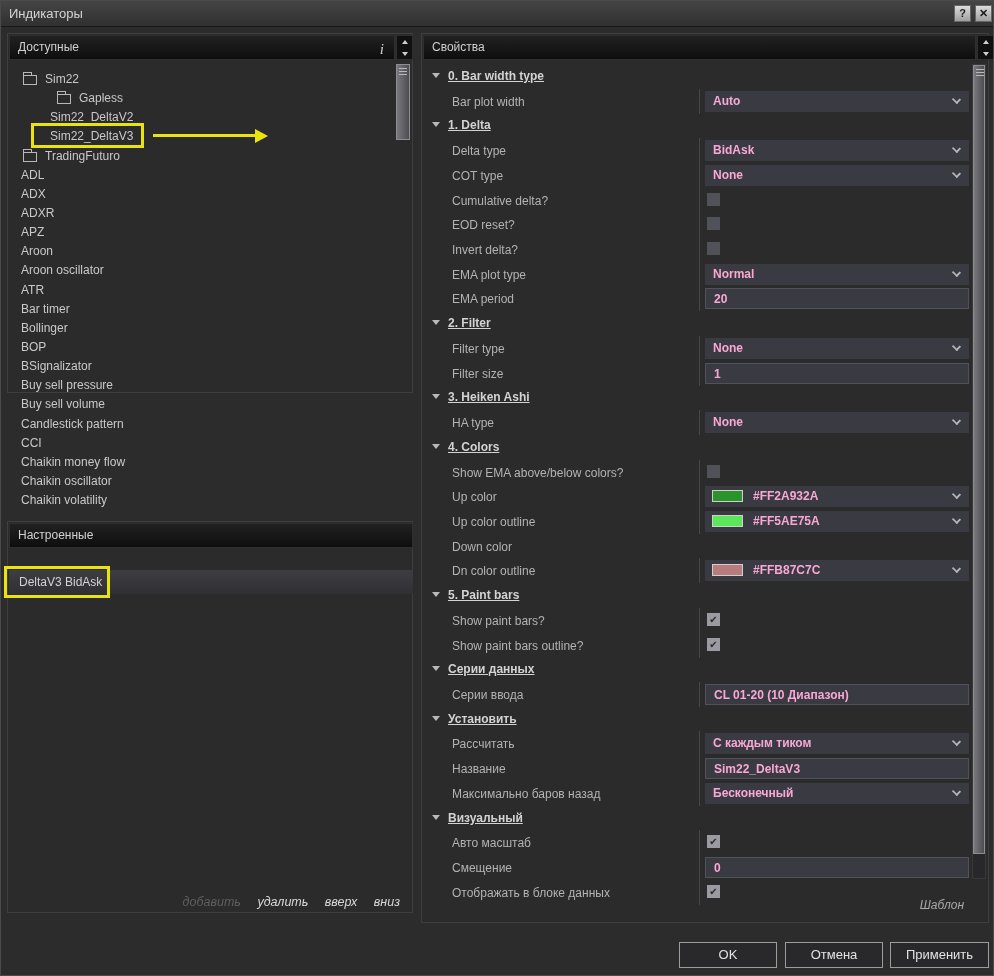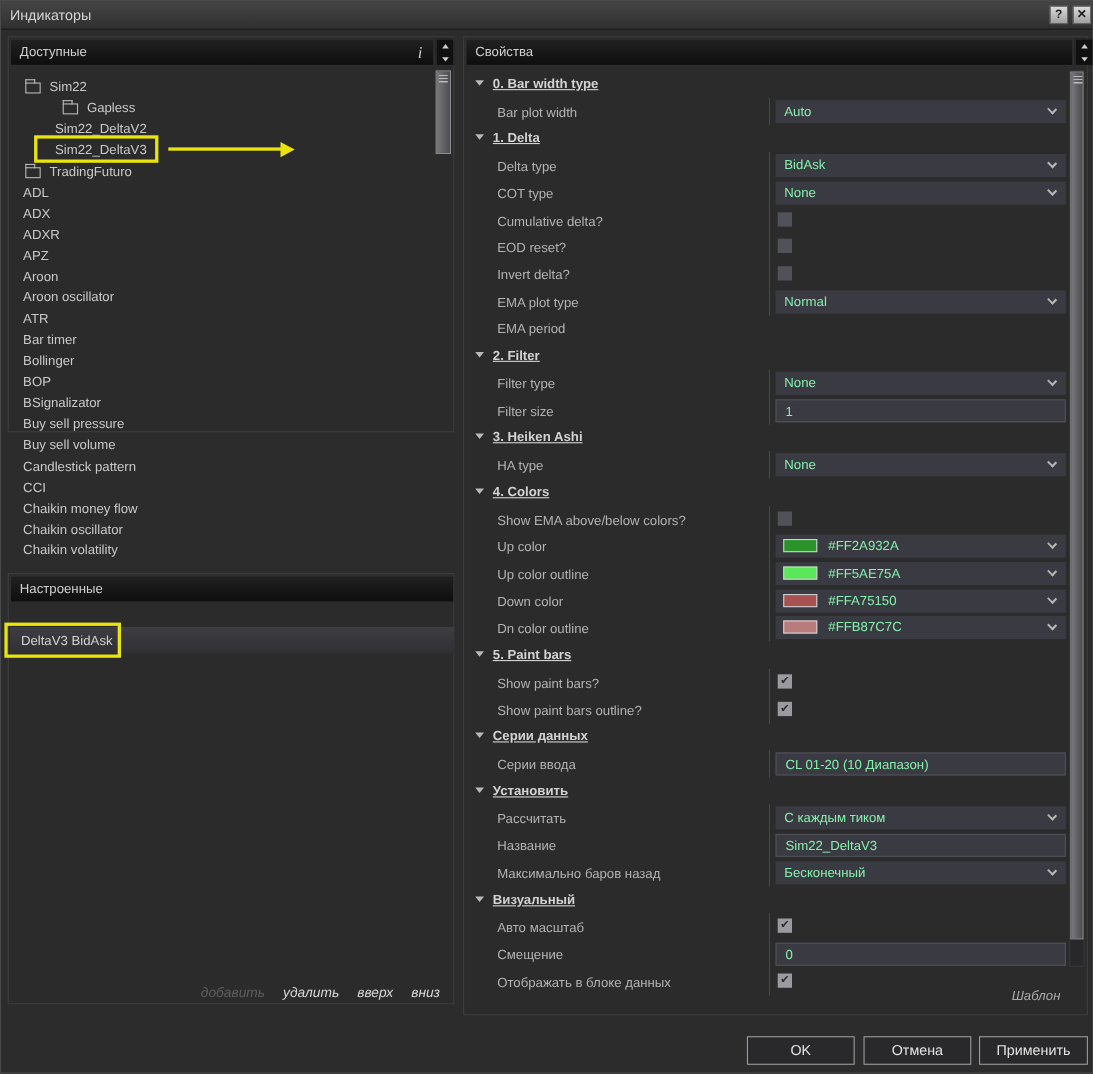--- a/index.html
+++ b/index.html
@@ -59,21 +59,21 @@
   .links span{margin-left:13px;color:#d8d8d8;cursor:default;}
   .links .disabled{color:#5e5e5e;}
   
   .prow{position:absolute;left:1px;width:552px;height:25px;}
   .cat-tri{position:absolute;left:9px;top:9px;width:0;height:0;
     border-left:4px solid transparent;border-right:4px solid transparent;border-top:5px solid #b9b9b9;}
   .cat-label{position:absolute;left:25px;top:5px;font-weight:bold;font-size:12px;color:#d3d3d3;text-decoration:underline;}
   .plabel{position:absolute;left:29px;top:6px;font-size:12px;color:#b3b3b3;white-space:nowrap;}
   .pval{position:absolute;left:276px;top:0;width:276px;height:25px;border-left:1px solid #47474b;}
   .field{position:absolute;left:5px;top:2px;width:264px;height:21px;background:#3a3a42;
-    font-size:12px;color:#86efac;line-height:19px;}
+    font-size:12px;color:#f9a8d4;line-height:19px;font-weight:bold;}
   .field.txtf{border:1px solid #515159;}
   .fld-text{position:absolute;left:8px;top:0;line-height:20px;white-space:nowrap;}
   .chev{position:absolute;right:9px;top:5px;width:7px;height:7px;
     border-right:2px solid #b6b6b6;border-bottom:2px solid #b6b6b6;transform:rotate(45deg) scale(1,0.85);}
   .cbox{position:absolute;left:7px;top:5px;width:13px;height:13px;background:#51515a;
     font-size:10px;line-height:13px;text-align:center;color:#2b2b2b;}
   .cbox.on{background:#9a9aa0;}
   .swatch{position:absolute;left:7px;top:4px;width:31px;height:12px;border:1px solid #cfcfcf;}
   .hexlbl{position:absolute;left:48px;top:0;line-height:20px;}
   .tmpl{position:absolute;right:24px;top:864px;font-style:italic;font-size:12px;color:#aaaaaa;}
@@ -275,20 +275,25 @@
         <span class="plabel">EMA plot type</span>
         <div class="pval">
           <div class="field">
             <span class="fld-text">Normal</span>
             <i class="chev"></i>
           </div>
         </div>
       </div>
       <div class="prow" style="top: 252px;">
         <span class="plabel">EMA period</span>
+        <div class="pval">
+          <div class="field txtf">
+            <span class="fld-text">20</span>
+          </div>
+        </div>
       </div>
       <div class="prow" style="top: 277px;">
         <i class="cat-tri"></i>
         <span class="cat-label">2. Filter</span>
       </div>
       <div class="prow" style="top: 302px;">
         <span class="plabel">Filter type</span>
         <div class="pval">
           <div class="field">
             <span class="fld-text">None</span>
@@ -342,27 +347,20 @@
         <div class="pval">
           <div class="field">
             <span class="swatch" style="background: rgb(90, 231, 90);"></span>
             <span class="hexlbl">#FF5AE75A</span>
             <i class="chev"></i>
           </div>
         </div>
       </div>
       <div class="prow" style="top: 500px;">
         <span class="plabel">Down color</span>
-        <div class="pval">
-          <div class="field">
-            <span class="swatch" style="background: rgb(167, 81, 80);"></span>
-            <span class="hexlbl">#FFA75150</span>
-            <i class="chev"></i>
-          </div>
-        </div>
       </div>
       <div class="prow" style="top: 524px;">
         <span class="plabel">Dn color outline</span>
         <div class="pval">
           <div class="field">
             <span class="swatch" style="background: rgb(184, 124, 124);"></span>
             <span class="hexlbl">#FFB87C7C</span>
             <i class="chev"></i>
           </div>
         </div>

